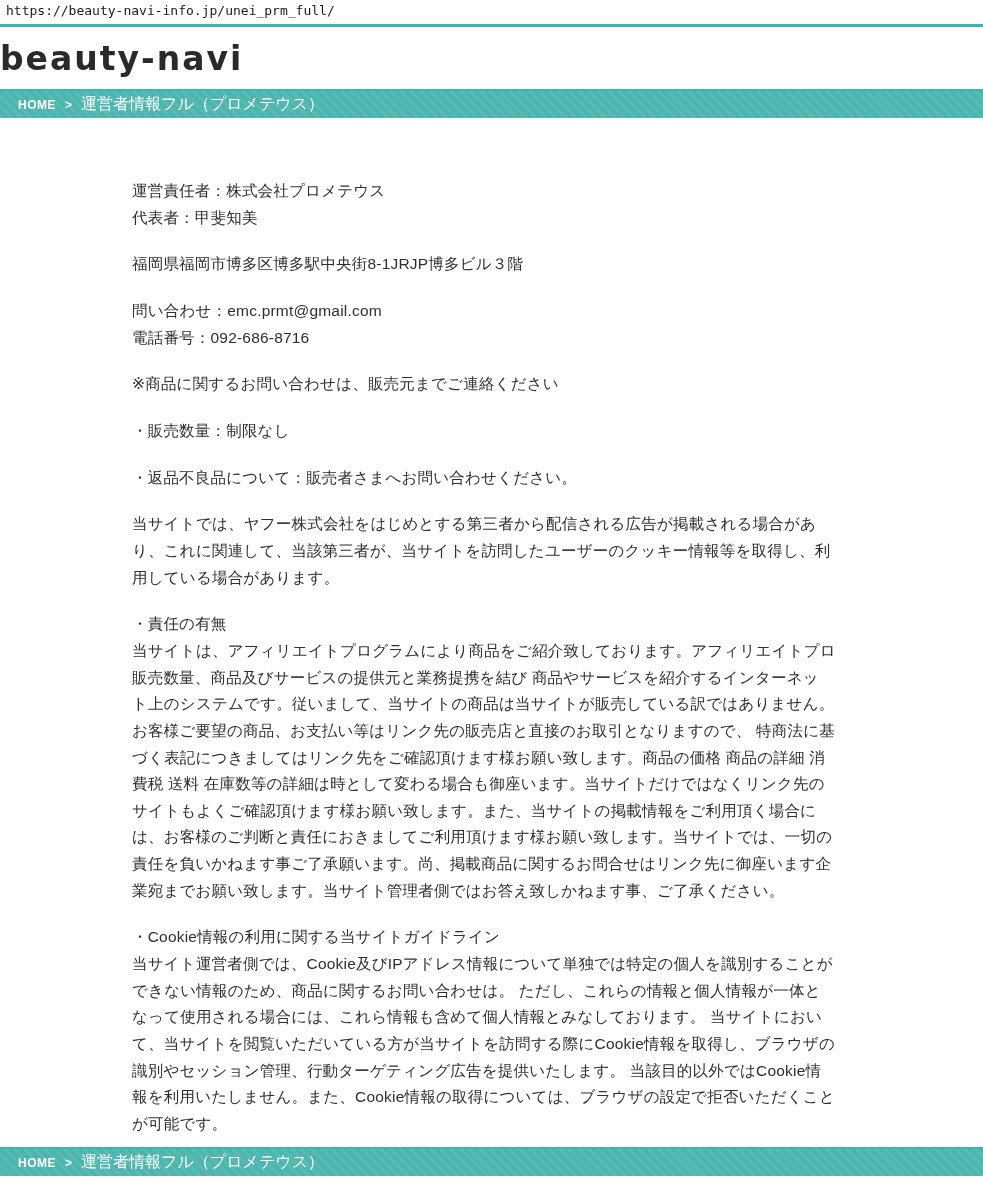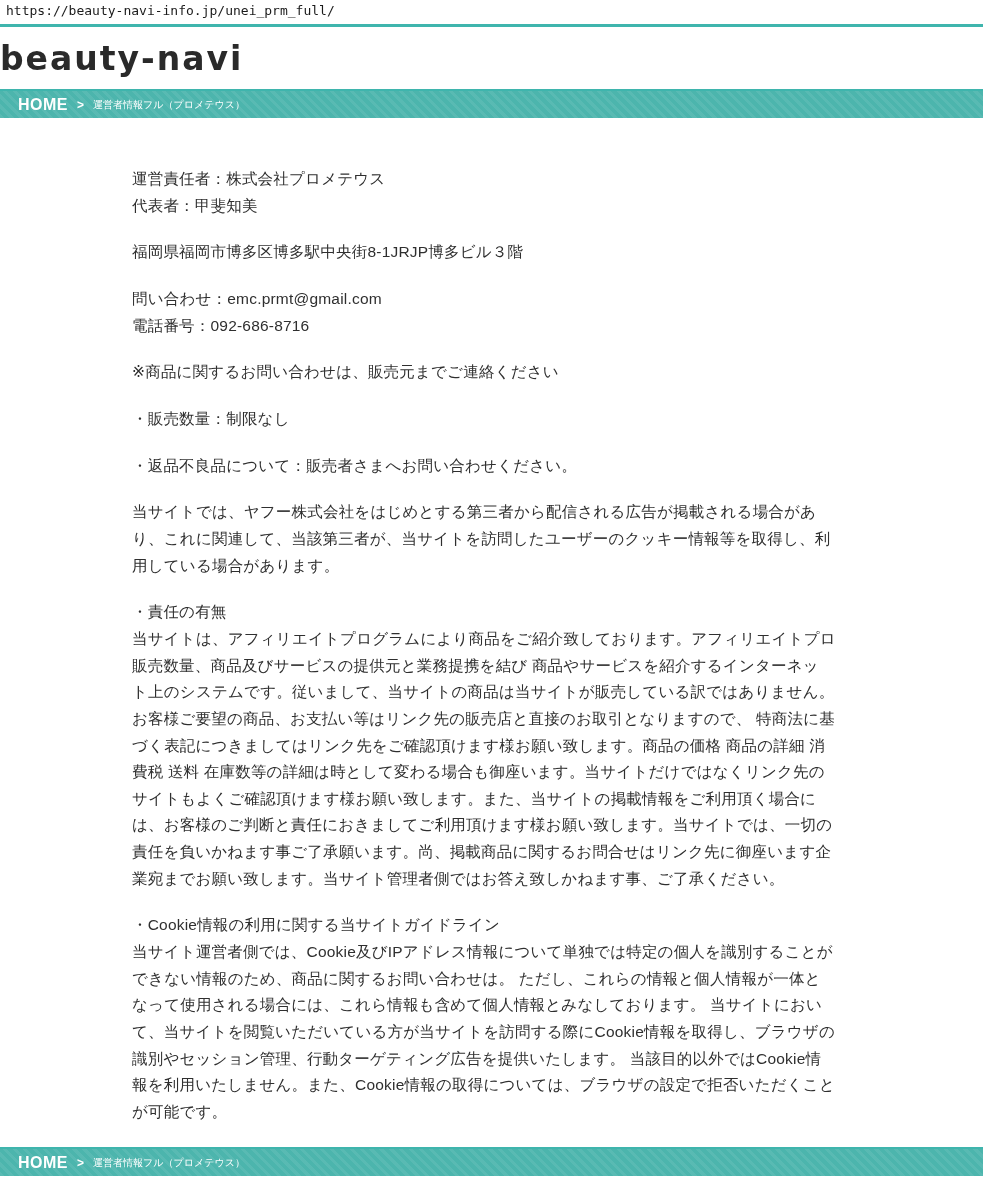--- a/index.html
+++ b/index.html
@@ -67,37 +67,38 @@
     background-image: repeating-linear-gradient(
       45deg,
       rgba(255,255,255,0.07) 0px,
       rgba(255,255,255,0.07) 3px,
       rgba(255,255,255,0.0) 3px,
       rgba(255,255,255,0.0) 7px
     );
   }
   .breadcrumb .bc-home {
     font-weight: bold;
-    font-size: 16px;
+    font-size: 12px;
     letter-spacing: 0.5px;
     text-align: right;
   }
   .breadcrumb .bc-sep {
     margin: 0 9px;
     font-weight: bold;
     font-size: 12px;
   }
   .breadcrumb .bc-current {
-    font-size: 10px;
+    font-size: 16px;
   }
   
   .content {
     padding: 48px 0 0 132px;
     box-sizing: border-box;
     width: 858px;
+    margin-top: 12px;
   }
   .content-inner {
     width: 724px;
   }
   .para {
     font-size: 15.5px;
     line-height: 1.72;
     color: #2f2f2f;
     margin: 0 0 20px 0;
     letter-spacing: 0.2px;

